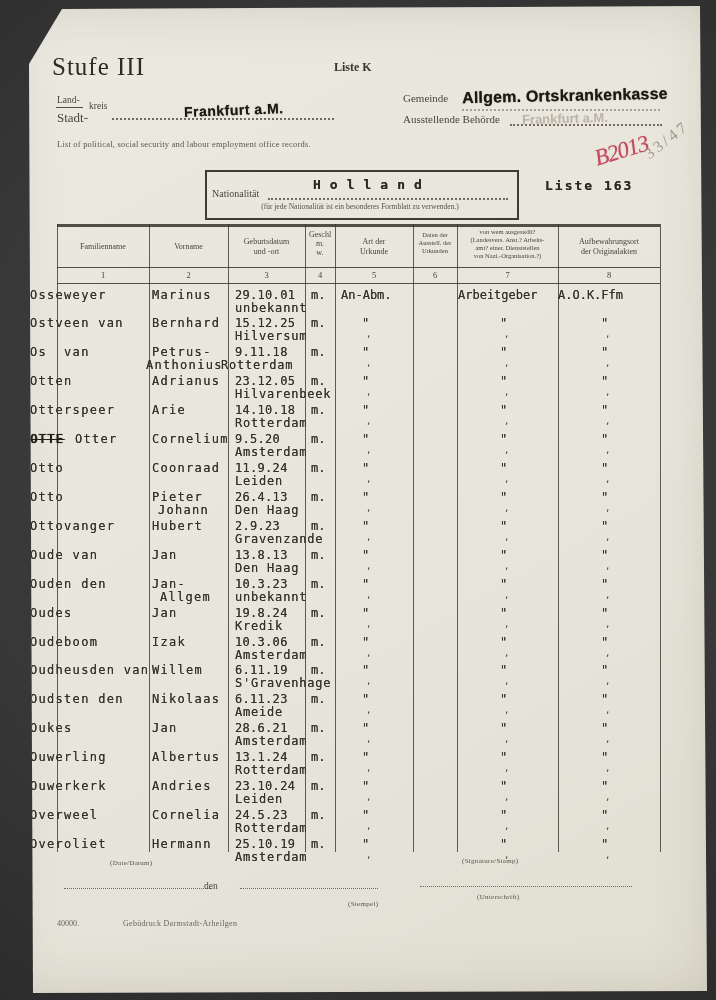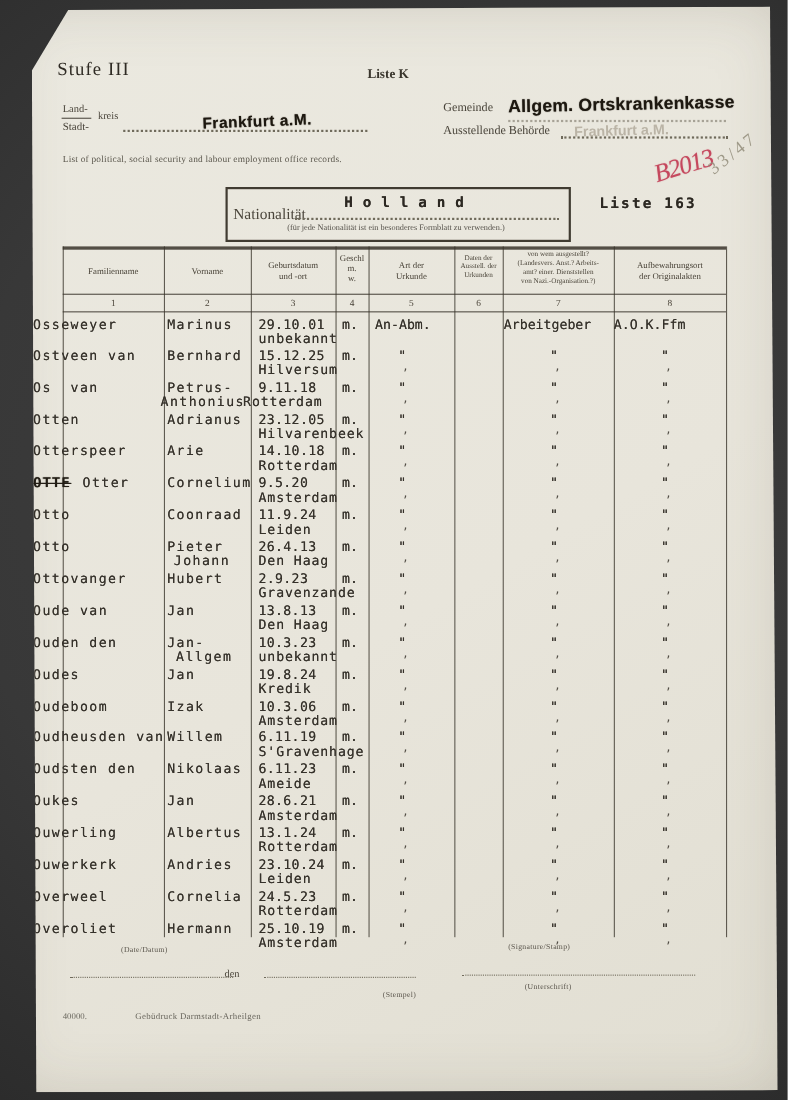--- a/index.html
+++ b/index.html
@@ -34,44 +34,44 @@
   .tick{color:rgba(70,64,54,.4);font-size:9px;}
   .struck{color:#221d15;text-decoration:line-through;text-shadow:.7px 0 #221d15,0 0 1px rgba(34,29,21,.8);letter-spacing:1.3px;}
   .faintstamp{font-family:"Liberation Sans",sans-serif;font-weight:bold;color:rgba(110,96,76,.38);white-space:nowrap;}
   .small-label{font-size:7px;color:#58534a;letter-spacing:.3px;}
 </style>
 </head>
 <body>
 
 <div class="page">
 
-  <div class="abs ser" style="left:52px;top:53px;font-size:17px;letter-spacing:1px;color:#2f2b24;">Stufe III</div>
+  <div class="abs ser" style="left:52px;top:53px;font-size:25px;letter-spacing:1px;color:#2f2b24;">Stufe III</div>
   <div class="abs ser" style="left:334px;top:60px;font-size:12px;font-weight:bold;color:#39352c;">Liste K</div>
 
   <div class="abs ser" style="left:57px;top:95px;font-size:9.5px;">Land-</div>
   <div class="hline" style="left:56px;top:107px;width:27px;height:1px;"></div>
-  <div class="abs ser" style="left:57px;top:110px;font-size:10px;">Stadt-</div>
+  <div class="abs ser" style="left:57px;top:110px;font-size:13px;">Stadt-</div>
   <div class="abs ser" style="left:89px;top:101px;font-size:9.5px;">kreis</div>
   <div class="abs dotted" style="left:112px;top:118px;width:222px;"></div>
   <div class="abs stamp" style="left:184px;top:102px;font-size:14px;transform:rotate(-2.2deg);letter-spacing:.5px;">Frankfurt a.M.</div>
 
   <div class="abs ser" style="left:403px;top:92px;font-size:11px;">Gemeinde</div>
   <div class="abs dotted" style="left:462px;top:109px;width:198px;border-bottom-color:rgba(111,106,91,.55);"></div>
   <div class="abs stamp" style="left:462px;top:87px;font-size:16px;transform:rotate(-1.2deg);letter-spacing:.2px;">Allgem. Ortskrankenkasse</div>
   <div class="abs ser" style="left:403px;top:113px;font-size:11px;">Ausstellende Behörde</div>
   <div class="abs dotted" style="left:510px;top:124px;width:152px;"></div>
   <div class="abs faintstamp" style="left:522px;top:111px;font-size:13px;transform:rotate(-1.5deg);">Frankfurt a.M.</div>
 
   <div class="abs" style="left:57px;top:139px;font-size:8.5px;color:#5a564c;letter-spacing:.2px;">List of political, social security and labour employment office records.</div>
 
   <div class="abs" style="left:594px;top:138px;font-size:23px;font-style:italic;color:rgba(194,58,82,.85);transform:rotate(-17deg);letter-spacing:-1px;text-shadow:0 0 1px rgba(194,58,82,.5);">B2013</div>
   <div class="abs" style="left:641px;top:131px;font-size:16px;color:rgba(151,145,127,.9);transform:rotate(-38deg);letter-spacing:3px;">33/47</div>
 
   <div class="abs" style="left:205px;top:170px;width:310px;height:46px;border:2px solid #403b31;"></div>
-  <div class="abs ser" style="left:212px;top:188px;font-size:14px;">Nationalität</div>
+  <div class="abs ser" style="left:212px;top:188px;font-size:10px;">Nationalität</div>
   <div class="abs dotted" style="left:268px;top:198px;width:240px;"></div>
   <div class="abs tw" style="left:313px;top:177px;font-size:13px;font-weight:bold;letter-spacing:9px;color:#2c2822;">Holland</div>
   <div class="abs" style="left:210px;top:202px;width:300px;text-align:center;font-size:7.5px;color:#55514a;">(für jede Nationalität ist ein besonderes Formblatt zu verwenden.)</div>
   <div class="abs tw" style="left:545px;top:178px;font-size:13px;font-weight:bold;letter-spacing:2px;color:#2c2822;">Liste 163</div>
 
   <div id="tlines">
     <div class="hline" style="left:57px;top:224px;width:603px;height:2.5px;"></div>
     <div class="hline" style="left:57px;top:267px;width:603px;height:1px;"></div>
     <div class="hline" style="left:57px;top:283px;width:603px;height:1.2px;"></div>
   <div class="vline" style="left: 57px; top: 224px; height: 628px;"></div>

